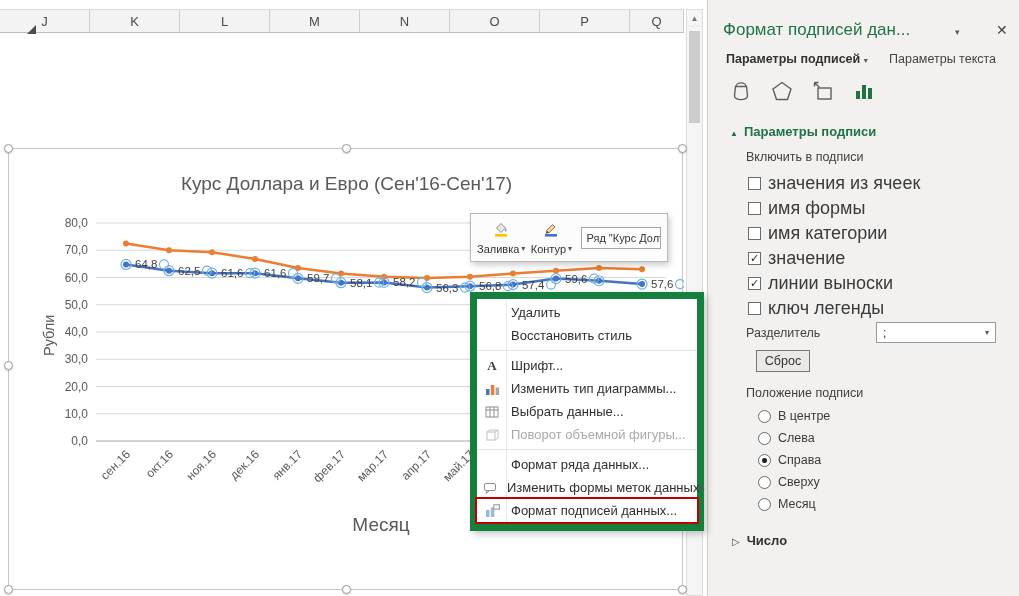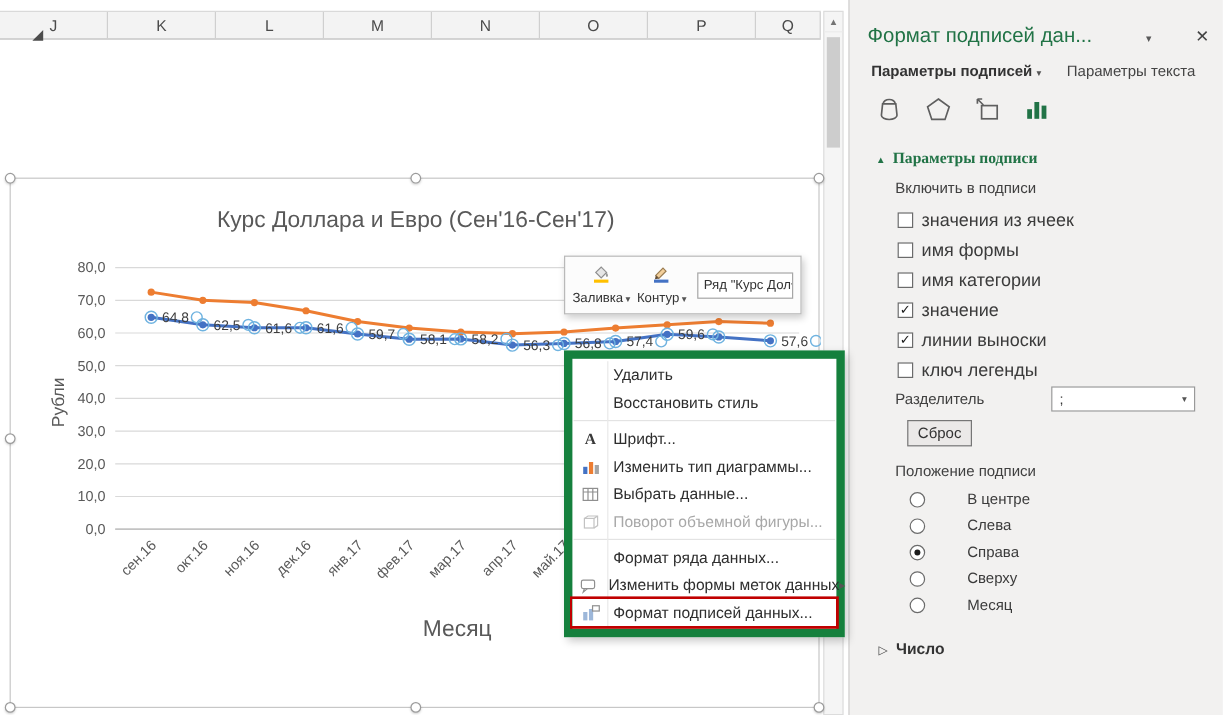--- a/index.html
+++ b/index.html
@@ -76,41 +76,41 @@
   .panel-title { position:absolute; left:15px; top:20px; font-size:17px; color:#217346; white-space:nowrap; }
   .panel-title-caret { position:absolute; left:247px; top:27px; font-size:9px; color:#595959; cursor:pointer; }
   .panel-close { position:absolute; left:288px; top:22px; font-size:14px; color:#444; cursor:pointer; }
   .panel-tab1 { position:absolute; left:18px; top:52px; font-size:12.5px; font-weight:bold; color:#333;
                 cursor:pointer; }
   .panel-tab1 .tab-caret { font-size:8px; font-weight:normal; color:#555; }
   .panel-tab2 { position:absolute; left:181px; top:52px; font-size:12.5px; color:#444; cursor:pointer; }
   .panel-icons { position:absolute; left:20px; top:78px; display:flex; gap:15px; }
   .p-icon { width:26px; height:26px; display:flex; align-items:center; justify-content:center; cursor:pointer; }
   .section-head { position:absolute; left:22px; top:124px; font-size:13px; font-weight:bold; color:#217346;
-                  cursor:pointer;font-family:Liberation Serif, serif; }
+                  cursor:pointer; }
   .tri-exp { font-size:8px; margin-right:6px; color:#217346; }
   .group-label { position:absolute; left:38px; font-size:12.5px; color:#404040; }
   .chk-row { position:absolute; left:40px; height:18px; display:flex; align-items:center; cursor:pointer; }
   .chk { width:13px; height:13px; background:#fff; border:1px solid #6b6b6b; margin-right:7px;
          display:flex; align-items:center; justify-content:center; font-size:11px; color:#1c1c1c; }
   .chk.checked::after { content:'✓'; }
-  .chk-label { font-size:15px; color:#3b3b3b; }
+  .chk-label { font-size:18px; color:#3b3b3b; }
   .sep-dd { position:absolute; left:168px; top:322px; width:120px; height:21px; background:#fff;
             border:1px solid #999; display:flex; align-items:center; justify-content:space-between;
             padding:0 6px; font-size:12px; color:#333; cursor:pointer; }
   .sep-dd .dd-caret { font-size:8px; color:#555; }
   .reset-btn { position:absolute; left:48px; top:350px; width:54px; height:22px; background:#ebe9e8;
                border:1px solid #767676; font-size:12.5px; color:#333; display:flex; align-items:center;
                justify-content:center; cursor:pointer; }
   .radio-row { position:absolute; left:50px; height:16px; display:flex; align-items:center; cursor:pointer; }
   .radio { width:13px; height:13px; border:1px solid #6b6b6b; border-radius:50%; background:#fff;
            margin-right:7px; position:relative; }
   .radio.selected::after { content:''; position:absolute; left:3px; top:3px; width:5px; height:5px;
                            border-radius:50%; background:#1c1c1c; }
-  .radio-label { font-size:12.5px; color:#3b3b3b;margin-left:28px; }
+  .radio-label { font-size:12.5px; color:#3b3b3b; }
   .number-head { position:absolute; left:24px; top:533px; font-size:13px; font-weight:bold; color:#333;
                  cursor:pointer; }
   .tri-col { font-size:10px; margin-right:7px; color:#4a4a4a; font-weight:normal; }
 </style>
 </head>
 <body>
 
 <div id="app">
 
   <div class="sheet">

